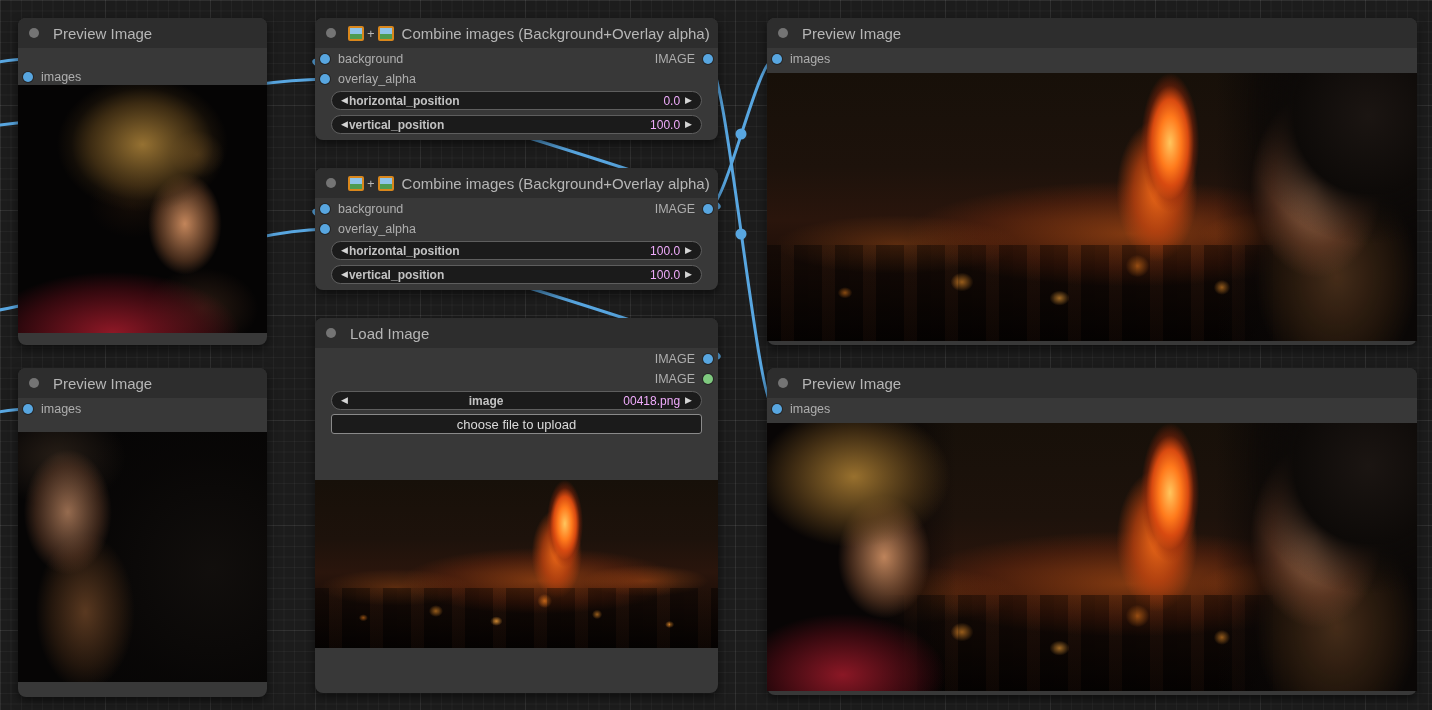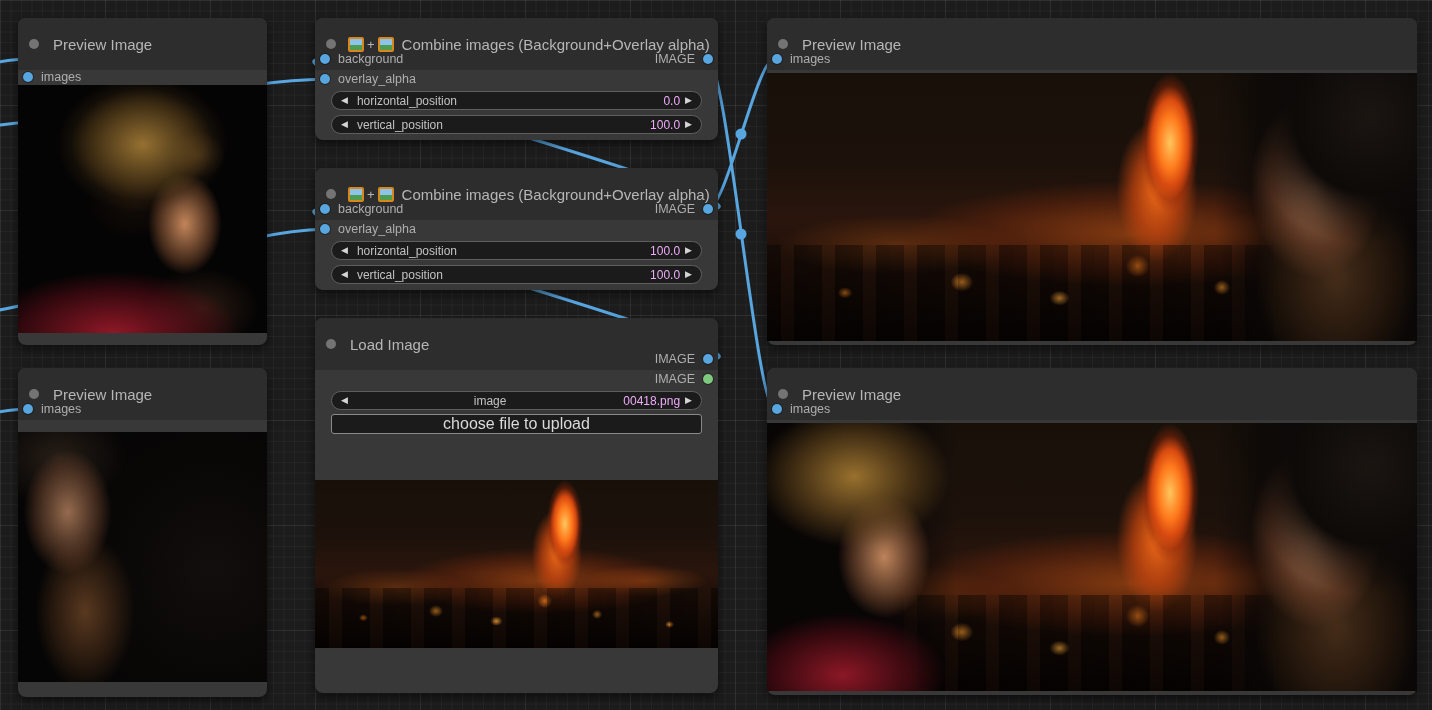--- a/index.html
+++ b/index.html
@@ -14,46 +14,46 @@
       linear-gradient(90deg, rgba(255,255,255,.035) 1px, transparent 1px);
     background-size:105px 105px,105px 105px,10.5px 10.5px,10.5px 10.5px;
   }
   svg.wires{position:absolute;left:0;top:0;z-index:1;pointer-events:none;}
   .wire{fill:none;stroke:#58a6e0;stroke-width:3;stroke-linecap:round;}
   .wire-dot{fill:#58a6e0;}
 
   .node{position:absolute;background:#383838;border-radius:8px;z-index:2;
         box-shadow:0 4px 10px rgba(0,0,0,.55);}
   .ntitle{height:30px;background:#2d2d2d;border-radius:8px 8px 0 0;
-          display:flex;align-items:center;padding:11px 11px;
+          display:flex;align-items:center;padding:0 11px;
           color:#b6b6b6;font-size:15px;white-space:nowrap;overflow:hidden;}
   .tdot{width:10px;height:10px;border-radius:50%;background:#747474;
         margin-right:12px;flex:none;}
   .mini-img{width:12px;height:11px;border:2px solid #d9871c;border-radius:2px;
         background:linear-gradient(#8fc4ea 55%, #4e9b52 45%);display:inline-block;flex:none;}
   .plus{color:#b6b6b6;margin:0 3px;font-size:13px;flex:none;}
   .ttext{margin-left:2px;}
 
   .port{position:absolute;display:flex;align-items:center;gap:8px;
         color:#aeaeae;font-size:12.5px;height:20px;white-space:nowrap;}
   .port.in{left:5px;}
   .port.out{right:5px;flex-direction:row-reverse;}
   .pdot{width:10px;height:10px;border-radius:50%;background:#58a6e0;flex:none;
         box-shadow:0 0 0 1px rgba(0,0,0,.35);}
   .pdot.mask{background:#7fc97f;}
 
   .widget{position:absolute;left:16px;right:16px;height:19px;background:#1b1b1b;
         border:1px solid #5e5e5e;border-radius:10px;display:flex;align-items:center;
         font-size:12px;color:#c2c2c2;padding:0 9px;box-sizing:border-box;}
   .warrow{color:#d5d5d5;font-size:9px;flex:none;line-height:1;}
-  .wlabel{margin-left:9px;flex:1;overflow:hidden;white-space:nowrap;}
+  .wlabel{margin-left:1px;flex:1;overflow:hidden;white-space:nowrap;font-weight:bold;}
   .wvalue{color:#f0abfc;margin-right:5px;white-space:nowrap;}
 
   .btn-widget{position:absolute;left:16px;right:16px;height:20px;background:#1b1b1b;
-        border:1px solid #8a8a8a;border-radius:3px;color:#dadada;font-size:16px;
+        border:1px solid #8a8a8a;border-radius:3px;color:#dadada;font-size:13px;
         display:flex;align-items:center;justify-content:center;box-sizing:border-box;}
 
   .node-img{position:absolute;left:0;right:0;overflow:hidden;background:#060505;}
 
   
   .img-soldier{background:
     radial-gradient(95px 75px at 50% 24%, rgba(165,125,55,.9), rgba(105,75,30,.55) 55%, rgba(60,42,18,.25) 75%, transparent 90%),
     radial-gradient(34px 30px at 72% 28%, rgba(62,44,22,.9), transparent 80%),
     radial-gradient(45px 62px at 67% 56%, rgba(205,140,95,.95), rgba(130,80,48,.5) 60%, transparent 82%),
     radial-gradient(55px 42px at 46% 48%, rgba(22,13,7,.9), transparent 80%),

